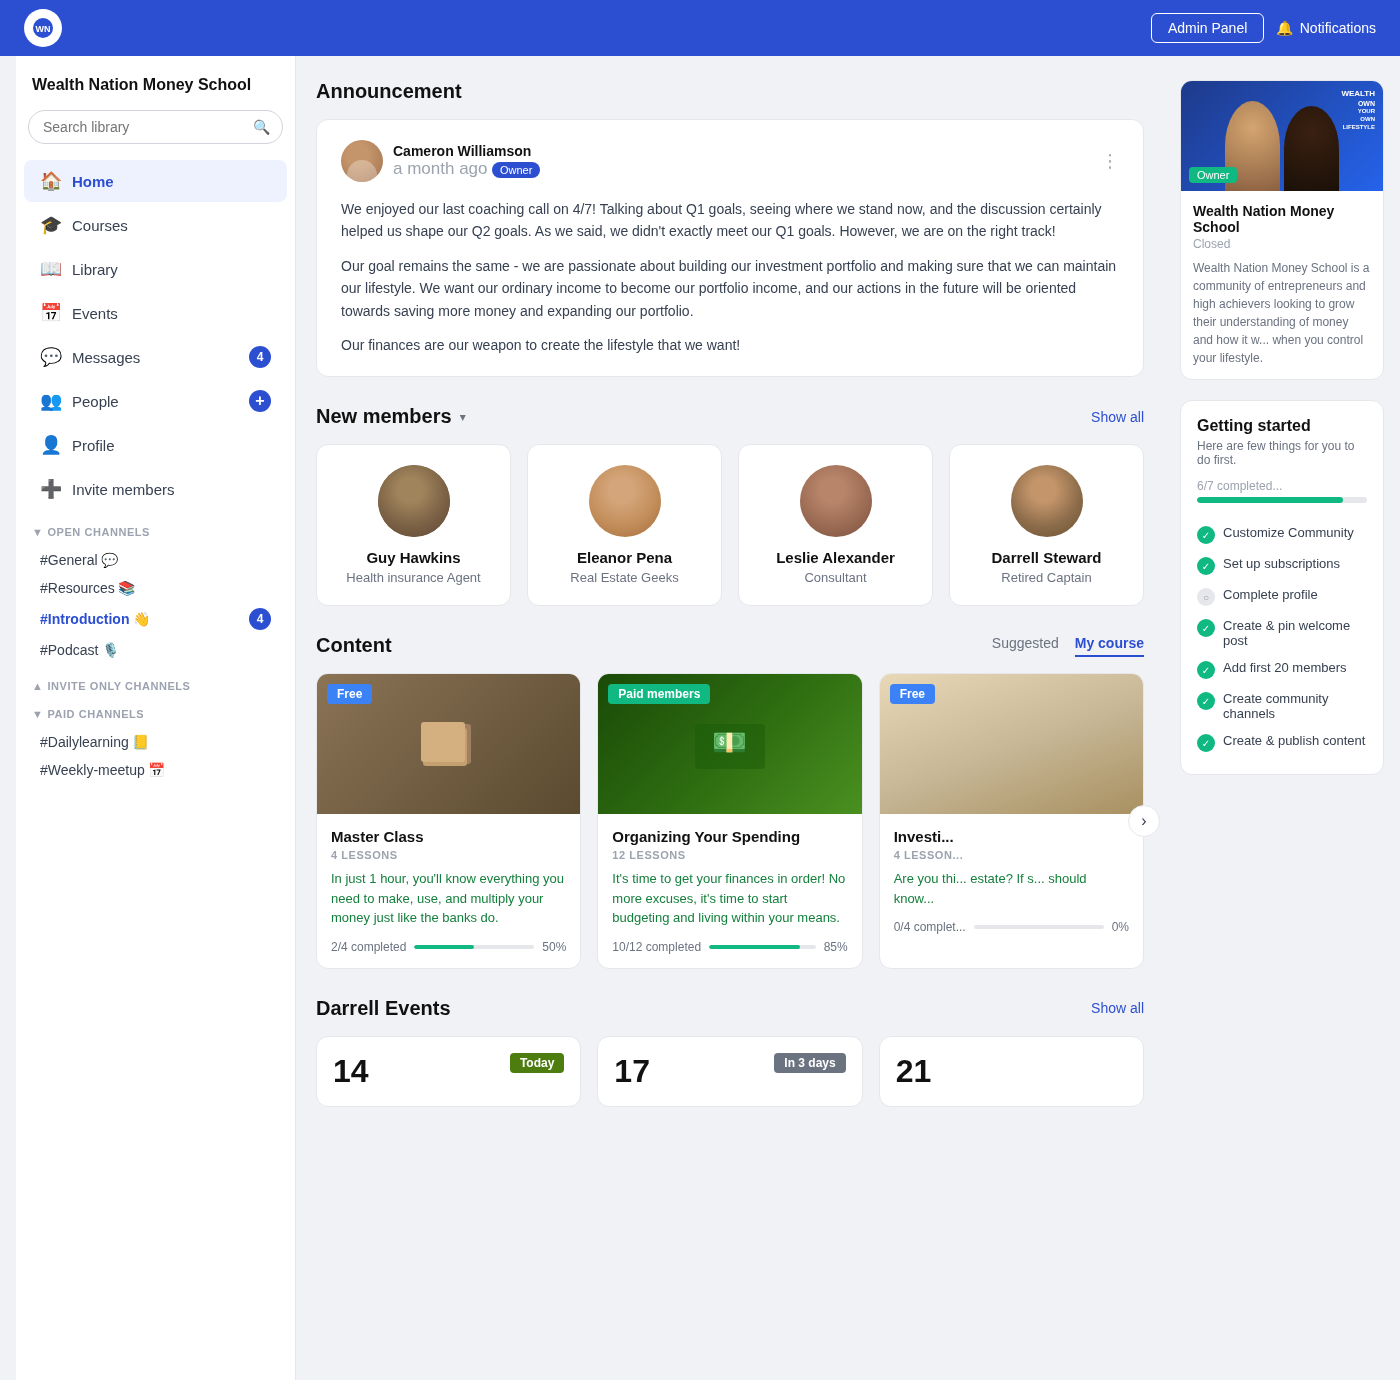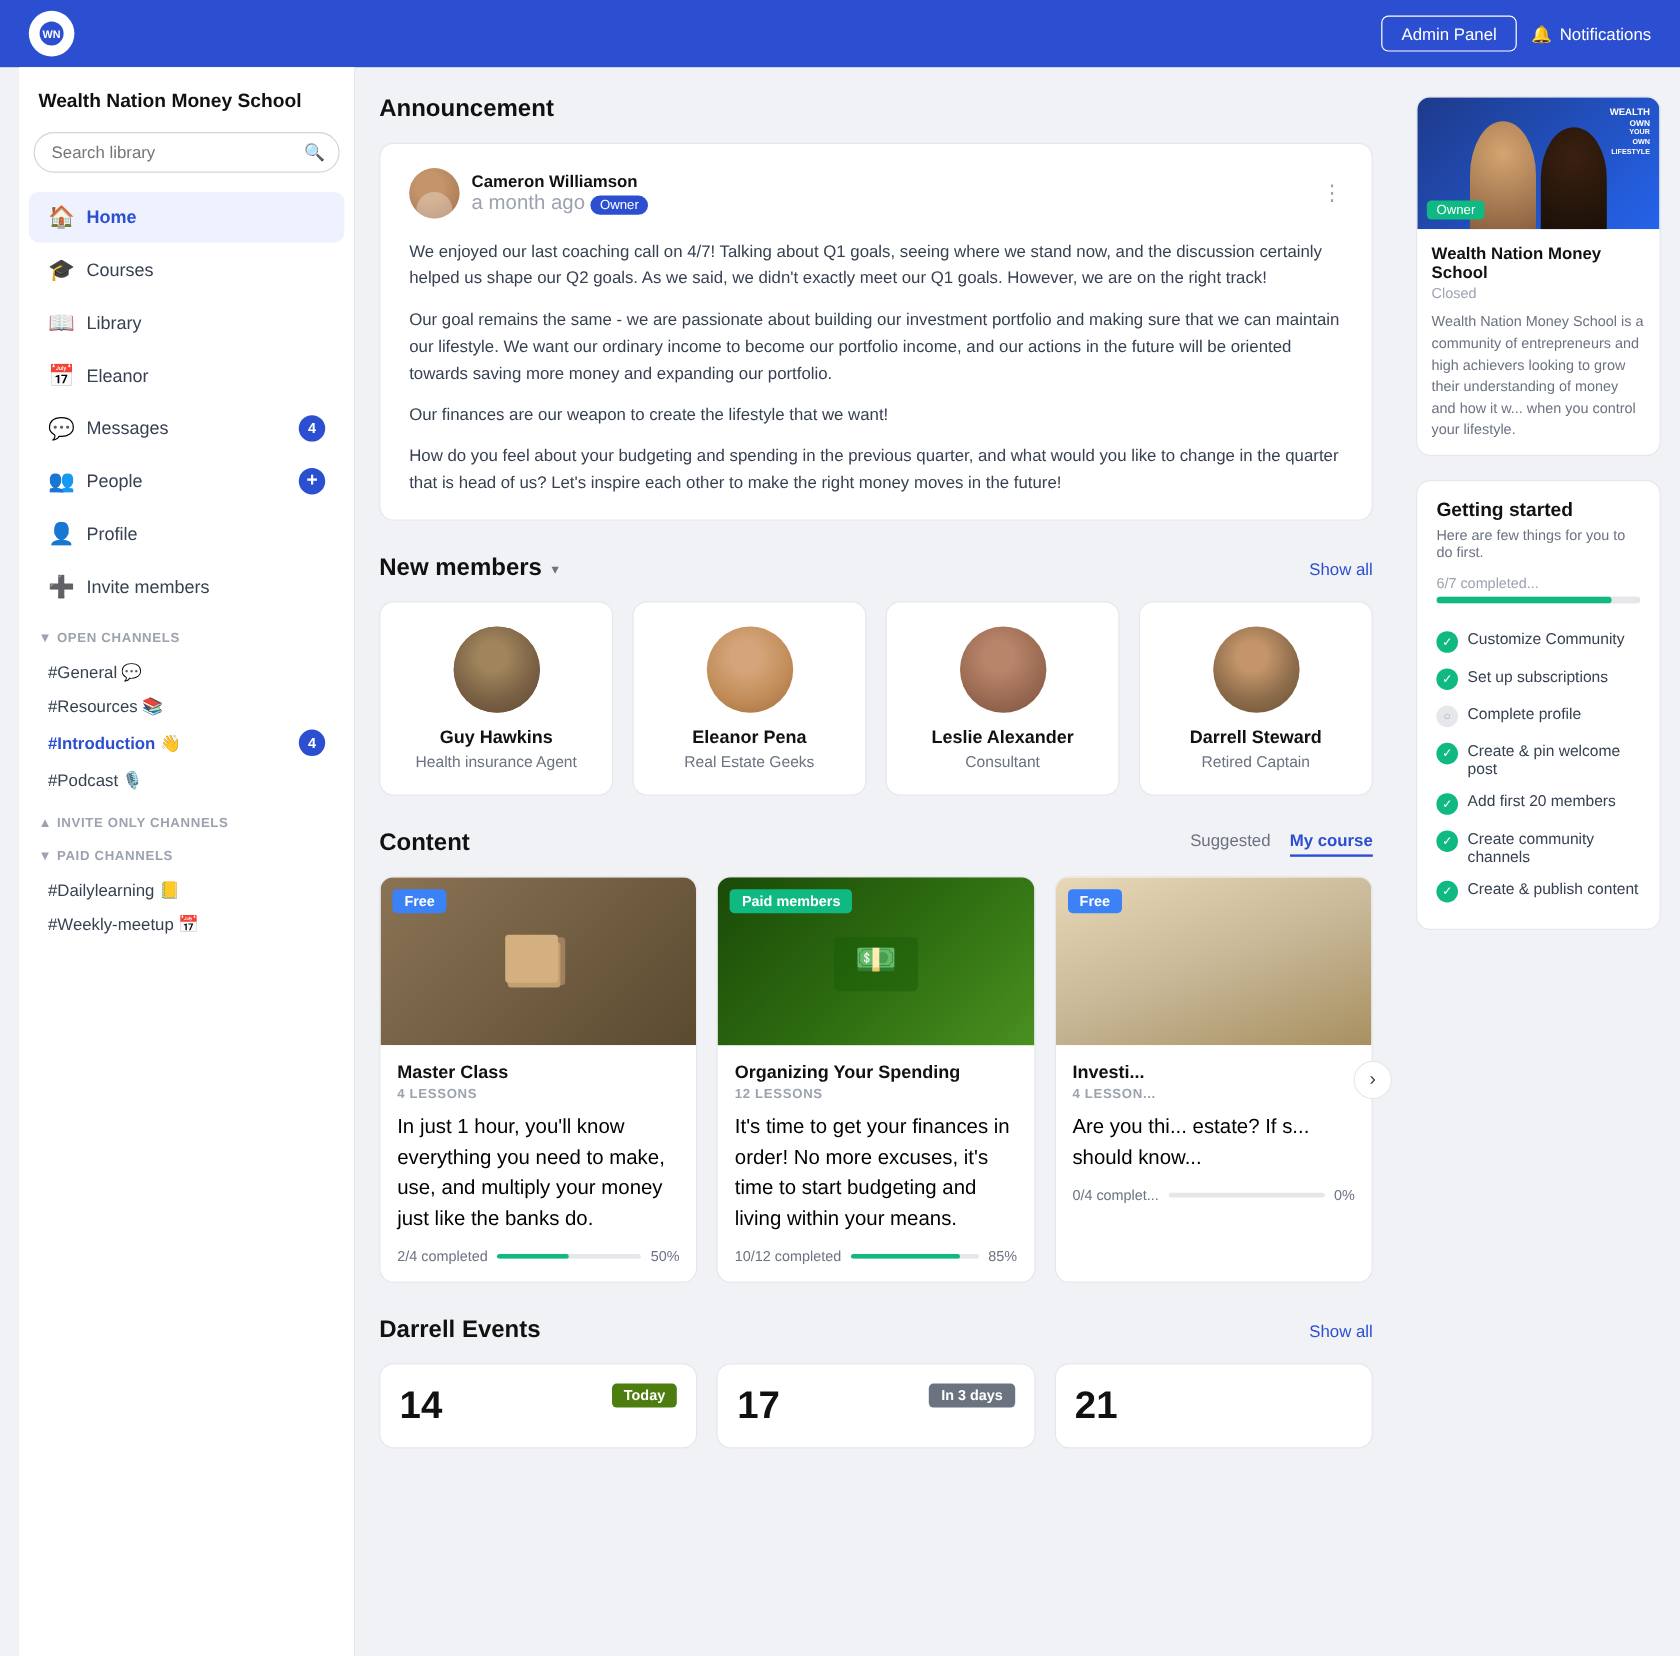--- a/index.html
+++ b/index.html
@@ -230,21 +230,21 @@
     .content-badge {
       position: absolute; top: 10px; left: 10px;
       padding: 3px 10px; border-radius: 4px;
       font-size: 12px; font-weight: 600; color: white;
     }
     .badge-free { background: #3b82f6; }
     .badge-paid { background: #10b981; }
     .content-info { padding: 14px; }
     .content-title { font-size: 15px; font-weight: 700; color: #111; margin-bottom: 4px; }
     .content-lessons { font-size: 11px; color: #9ca3af; font-weight: 700; letter-spacing: 0.05em; text-transform: uppercase; margin-bottom: 8px; }
-    .content-desc { font-size: 17px; color: #000000; line-height: 1.5; margin-bottom: 12px; }
+    .content-desc { font-size: 13px; color: #15803d; line-height: 1.5; margin-bottom: 12px; }
     .progress-bar-wrap { display: flex; align-items: center; gap: 8px; }
     .progress-bar {
       flex: 1; height: 4px; background: #e5e7eb; border-radius: 2px; overflow: hidden;
     }
     .progress-fill { height: 100%; background: #10b981; border-radius: 2px; }
     .progress-pct { font-size: 12px; color: #6b7280; }
     .carousel-next {
       position: absolute; right: -16px; top: 50%;
       transform: translateY(-50%);
       background: white; border: 1px solid #e5e7eb;
@@ -396,21 +396,21 @@
     <div class="nav-item">
       <span class="nav-item-icon">🎓</span>
       <span>Courses</span>
     </div>
     <div class="nav-item">
       <span class="nav-item-icon">📖</span>
       <span>Library</span>
     </div>
     <div class="nav-item">
       <span class="nav-item-icon">📅</span>
-      <span>Eleanor</span>
+      <span>Events</span>
     </div>
     <div class="nav-item">
       <span class="nav-item-icon">💬</span>
       <span>Messages</span>
       <span class="nav-badge">4</span>
     </div>
     <div class="nav-item">
       <span class="nav-item-icon">👥</span>
       <span>People</span>
       <span class="nav-badge-plus">+</span>
@@ -471,21 +471,20 @@
             <span class="author-time">a month ago</span>
             <div class="owner-badge">Owner</div>
           </div>
         </div>
         <span class="post-menu">⋮</span>
       </div>
       <div class="post-body">
         <p>We enjoyed our last coaching call on 4/7! Talking about Q1 goals, seeing where we stand now, and the discussion certainly helped us shape our Q2 goals. As we said, we didn't exactly meet our Q1 goals. However, we are on the right track!</p>
         <p>Our goal remains the same - we are passionate about building our investment portfolio and making sure that we can maintain our lifestyle. We want our ordinary income to become our portfolio income, and our actions in the future will be oriented towards saving more money and expanding our portfolio.</p>
         <p>Our finances are our weapon to create the lifestyle that we want!</p>
-        <p>How do you feel about your budgeting and spending in the previous quarter, and what would you like to change in the quarter that is head of us? Let's inspire each other to make the right money moves in the future!</p>
       </div>
     </div>
 
     <div class="section-header">
       <div class="section-header-left">
         <h2 class="section-title" style="margin:0">New members</h2>
         <span class="dropdown-arrow">▾</span>
       </div>
       <a class="show-all">Show all</a>
     </div>

